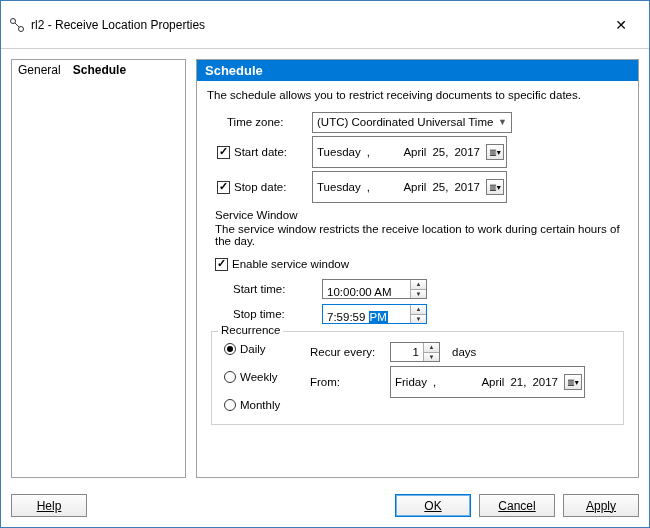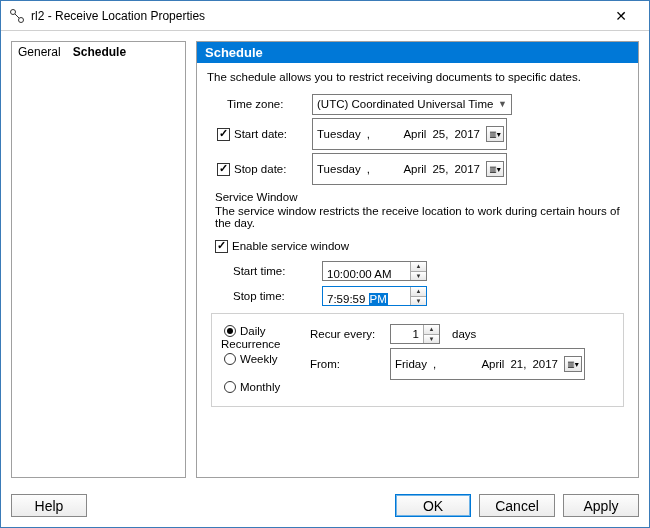--- a/index.html
+++ b/index.html
@@ -12,21 +12,21 @@
   }
   .window {
     width: 650px;
     height: 528px;
     border: 1px solid #3a7bb8;
     display: flex;
     flex-direction: column;
     background: #fff;
   }
   .titlebar {
-    height: 30px;
+    height: 48px;
     display: flex;
     align-items: center;
     padding: 0 8px;
     border-bottom: 1px solid #d0d0d0;
     background: #fff;
   }
   .titlebar .title-icon {
     width: 16px; height: 16px;
     margin-right: 6px;
     display: flex; align-items: center; justify-content: center;
@@ -196,38 +196,38 @@
     border: 1px solid #d0d0d0;
     margin: 6px 4px 4px 4px;
     padding: 6px 8px 8px 8px;
     position: relative;
   }
   .fieldset .legend {
     position: absolute;
     top: -8px; left: 6px;
     background: #fff;
     padding: 0 3px;
-    margin-top: 32px;
   }
   .subdesc { margin: 0 0 6px 0; }
   .buttons {
     display: flex;
     padding: 6px 10px 10px 10px;
     gap: 8px;
     align-items: center;
   }
   .buttons .spacer { flex: 1; }
   .btn {
     height: 23px;
     min-width: 76px;
     border: 1px solid #888;
     background: linear-gradient(#fdfdfd,#ececec);
     display: flex; align-items: center; justify-content: center;
     padding: 0 10px;
-    font-size: 14px;
+    font-size: 12px;
+    text-decoration: underline;
   }
   .btn.default { border: 1px solid #0078d7; box-shadow: inset 0 0 0 1px #6db3e8; }
   .rec-cols { display: flex; }
   .rec-left { width: 90px; display: flex; flex-direction: column; gap: 6px; padding-left: 4px; }
   .rec-right { flex: 1; }
   .group-label { margin: 6px 0 2px 8px; }
 </style>
 </head>
 <body>
 

